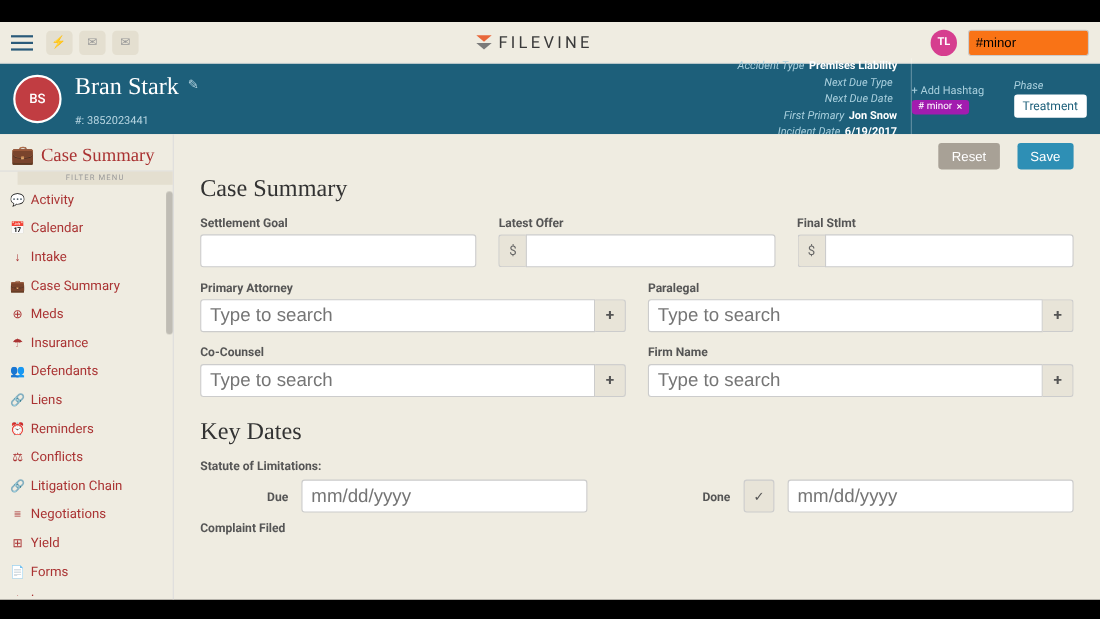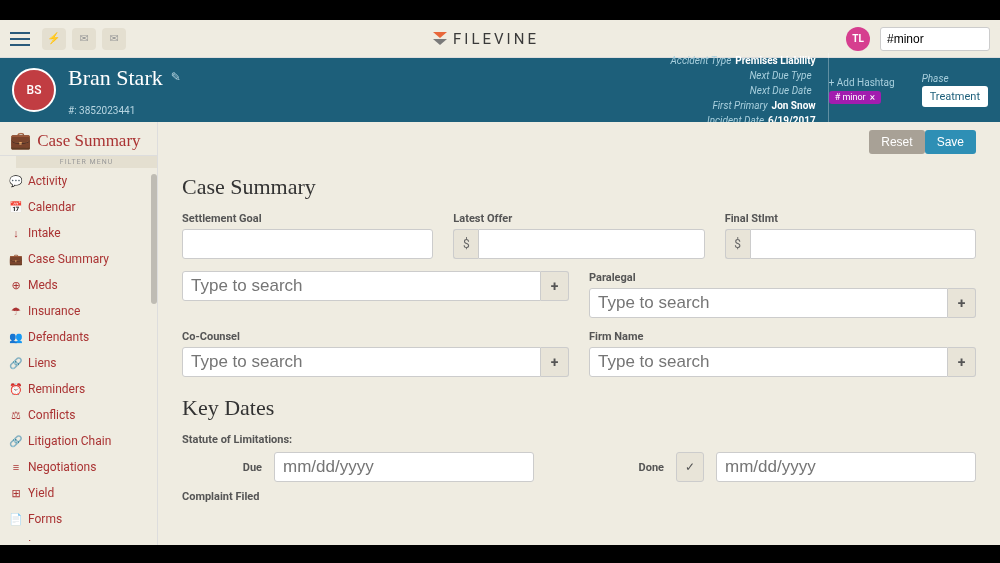--- a/index.html
+++ b/index.html
@@ -10,21 +10,21 @@
 .menu-icon span { height: 2px; background: #2a5a7a; display: block; }
 .top-actions { display: flex; gap: 6px; }
 .top-action-btn { width: 24px; height: 22px; background: #e4dfd0; border-radius: 4px; display: flex; align-items: center; justify-content: center; font-size: 11px; color: #999; cursor: pointer; }
 .logo-wrap { flex: 1; display: flex; justify-content: center; align-items: center; gap: 6px; }
 .logo-icon { width: 14px; height: 14px; position: relative; }
 .logo-icon::before, .logo-icon::after { content: ''; position: absolute; left: 0; width: 0; height: 0; border-left: 7px solid transparent; border-right: 7px solid transparent; }
 .logo-icon::before { top: 0; border-top: 6px solid #e8673a; }
 .logo-icon::after { top: 7px; border-top: 6px solid #7a7a7a; }
 .logo-text { font-size: 15px; letter-spacing: 3px; color: #3a3a3a; font-weight: 400; }
 .user-badge { width: 24px; height: 24px; border-radius: 50%; background: #d63e8f; color: #fff; display: flex; align-items: center; justify-content: center; font-size: 10px; font-weight: bold; margin-right: 10px; cursor: pointer; }
-.search-box { width: 110px; height: 24px; background: #ffffff; border: 1px solid #ccc; border-radius: 3px; padding: 0 6px; font-size: 12px; }
+.search-box { width: 110px; height: 24px; background: #f97316; border: 1px solid #ccc; border-radius: 3px; padding: 0 6px; font-size: 12px; }
 .case-header { background: #1d5f7a; color: #fff; height: 64px; display: flex; align-items: center; padding: 0 12px; }
 .avatar { width: 44px; height: 44px; border-radius: 50%; background: #c13d42; display: flex; align-items: center; justify-content: center; font-size: 12px; font-weight: 500; margin-right: 12px; border: 2px solid #fff; }
 .case-name { font-size: 22px; font-family: Georgia, serif; font-weight: 400; display: flex; align-items: center; gap: 8px; }
 .case-id { font-size: 10px; color: #b8d6e2; margin-top: 14px; }
 .case-meta { margin-left: auto; display: flex; align-items: center; }
 .meta-block { text-align: right; font-size: 10px; line-height: 1.5; border-right: 1px solid rgba(255,255,255,0.3); padding-right: 12px; }
 .meta-block .label { color: #a8cfdd; font-style: italic; }
 .meta-block .value { font-weight: bold; margin-left: 4px; }
 .hashtag-block { font-size: 10px; text-align: left; }
 .hashtag-add { color: #a8cfdd; cursor: pointer; }
@@ -36,21 +36,21 @@
 .body-wrap { display: flex; height: calc(525px - 102px); }
 .sidebar { width: 158px; background: #efece1; border-right: 1px solid #ddd; position: relative; }
 .sidebar-header { padding: 8px 10px 4px; border-bottom: 1px solid #ddd; }
 .sidebar-title { color: #a33; font-family: Georgia, serif; font-size: 17px; display: flex; align-items: center; gap: 6px; }
 .filter-menu { font-size: 7px; color: #999; text-align: center; background: #e4dfd0; padding: 2px 0; letter-spacing: 1px; margin-left: 16px; }
 .sidebar-items { overflow-y: auto; height: calc(100% - 50px); }
 .sidebar-item { padding: 6px 10px; font-size: 12px; color: #a33; cursor: pointer; display: flex; align-items: center; gap: 6px; }
 .sidebar-item .ic { width: 12px; display: inline-flex; justify-content: center; font-size: 11px; }
 .scrollhint { position: absolute; right: 0; top: 52px; width: 6px; height: 130px; background: rgba(0,0,0,0.2); border-radius: 3px; }
 .main { flex: 1; background: #efece1; overflow-y: auto; padding: 8px 24px 20px; }
-.action-bar { display: flex; justify-content: flex-end; gap: 0; margin-bottom: 20px; }
+.action-bar { display: flex; justify-content: flex-end; gap: 16px; margin-bottom: 4px; }
 .btn { border: none; border-radius: 3px; padding: 5px 12px; font-size: 12px; cursor: pointer; }
 .btn-reset { background: #a8a196; color: #fff; }
 .btn-save { background: #2e8fb5; color: #fff; }
 .section-title { font-family: Georgia, serif; font-size: 22px; color: #333; margin-bottom: 12px; font-weight: 400; }
 .form-row { display: flex; gap: 20px; margin-bottom: 12px; }
 .form-group { flex: 1; }
 .form-label { font-size: 11px; font-weight: bold; color: #555; margin-bottom: 4px; display: block; }
 .form-input { width: 100%; height: 30px; background: #fff; border: 1px solid #ccc; border-radius: 3px; padding: 0 8px; font-size: 17px; }
 .money-wrap { display: flex; }
 .money-prefix { width: 28px; height: 30px; background: #e8e4d8; border: 1px solid #ccc; border-right: none; border-radius: 3px 0 0 3px; display: flex; align-items: center; justify-content: center; font-size: 12px; color: #666; }
@@ -219,20 +219,21 @@
           <label class="form-label">Final Stlmt</label>
           <div class="money-wrap">
             <div class="money-prefix">$</div>
             <input class="form-input" style="">
           </div>
         </div>
       </div>
 
       <div class="form-row">
         <div class="form-group">
+          <label class="form-label">Primary Attorney</label>
           <div class="search-wrap">
             <input class="form-input" placeholder="Type to search" style="">
             <div class="add-btn">+</div>
           </div>
         </div>
         <div class="form-group">
           <label class="form-label">Paralegal</label>
           <div class="search-wrap">
             <input class="form-input" placeholder="Type to search" style="">
             <div class="add-btn">+</div>

